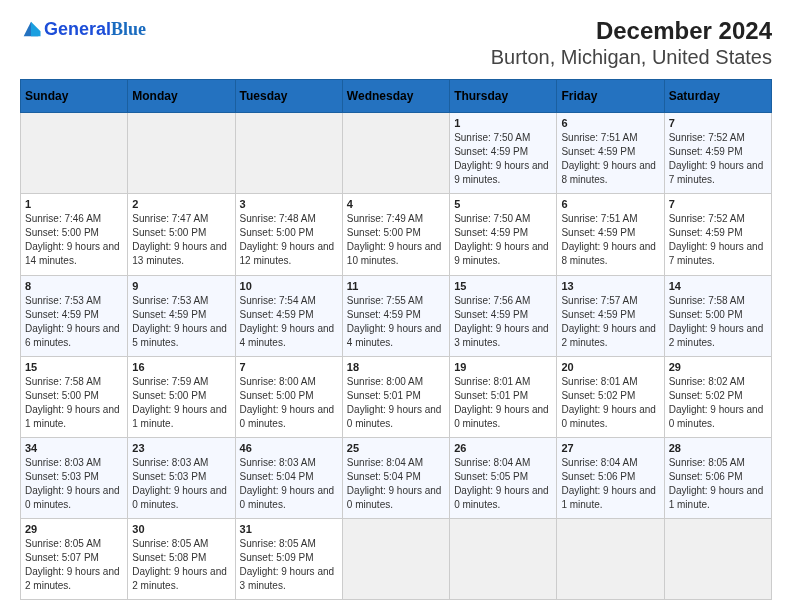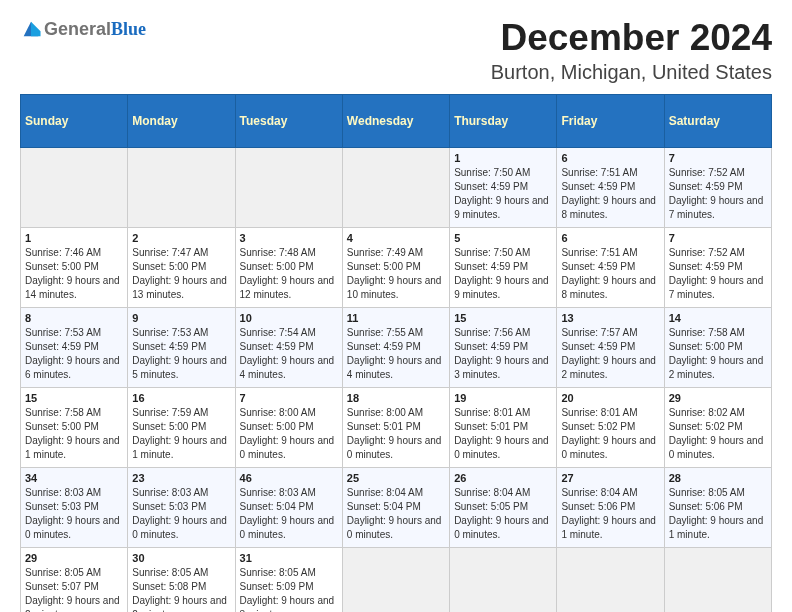--- a/index.html
+++ b/index.html
@@ -28,53 +28,53 @@
       flex-direction: column;
       align-items: flex-start;
     }
     .logo-text {
       display: flex;
       align-items: center;
       font-size: 18px;
       font-weight: bold;
       color: #333;
     }
-    .logo-general { color: #737373; font-weight: bold; }
+    .logo-general { color: #1d4ed8; font-weight: bold; }
     .logo-blue { color: #1a6bbf; font-weight: bold; font-family: Liberation Serif, serif; }
     .logo-icon {
       width: 22px;
       height: 22px;
       margin-right: 2px;
     }
     .title-section {
       text-align: right;
     }
     .month-title {
-      font-size: 37px;
+      font-size: 24px;
       font-weight: bold;
       color: #222;
       line-height: 1.1;
     }
     .location {
       font-size: 20px;
       color: #444;
       margin-top: 2px;
     }
     .calendar {
       flex: 1;
       border-collapse: collapse;
       width: 100%;
       table-layout: fixed;
     }
     .calendar thead tr th {
       background-color: #2472c0;
-      color: #fef9c3;
+      color: #000000;
       font-size: 12px;
       font-weight: bold;
-      padding: 19px 4px;
+      padding: 9px 4px;
       text-align: left;
       border: 1px solid #1a5fa0;
     }
     .calendar tbody tr td {
       border: 1px solid #ccc;
       vertical-align: top;
       padding: 4px 4px;
       font-size: 9.5px;
       color: #333;
       background: #fff;

